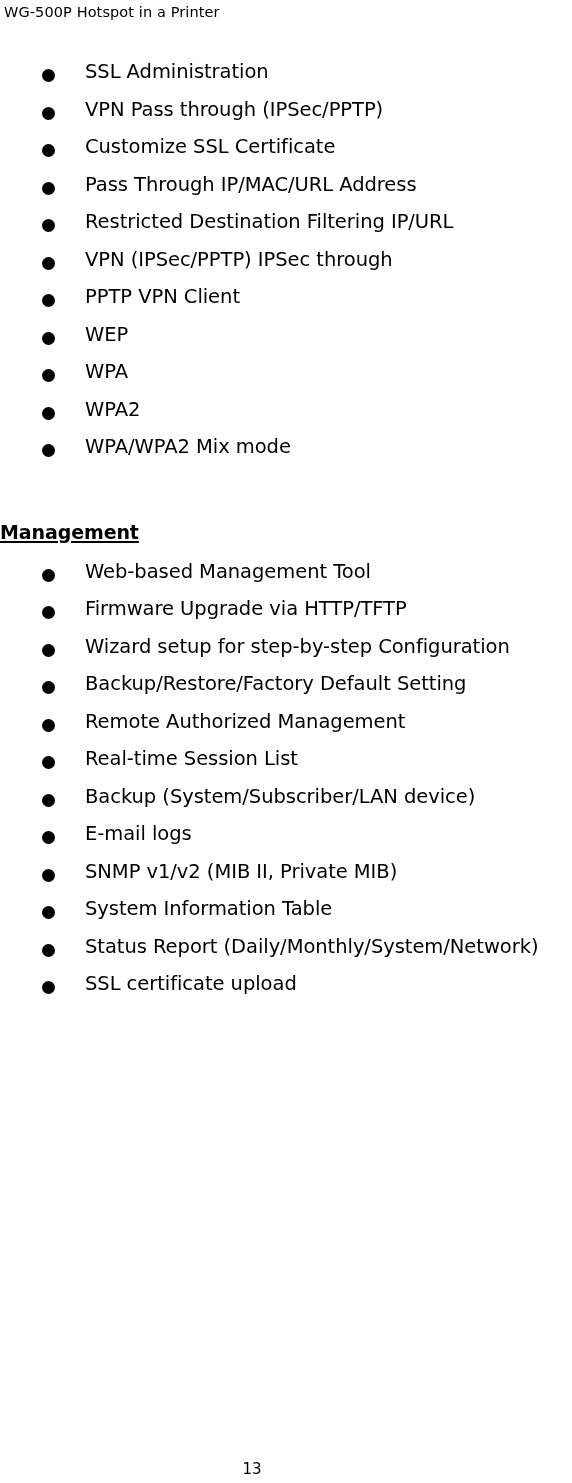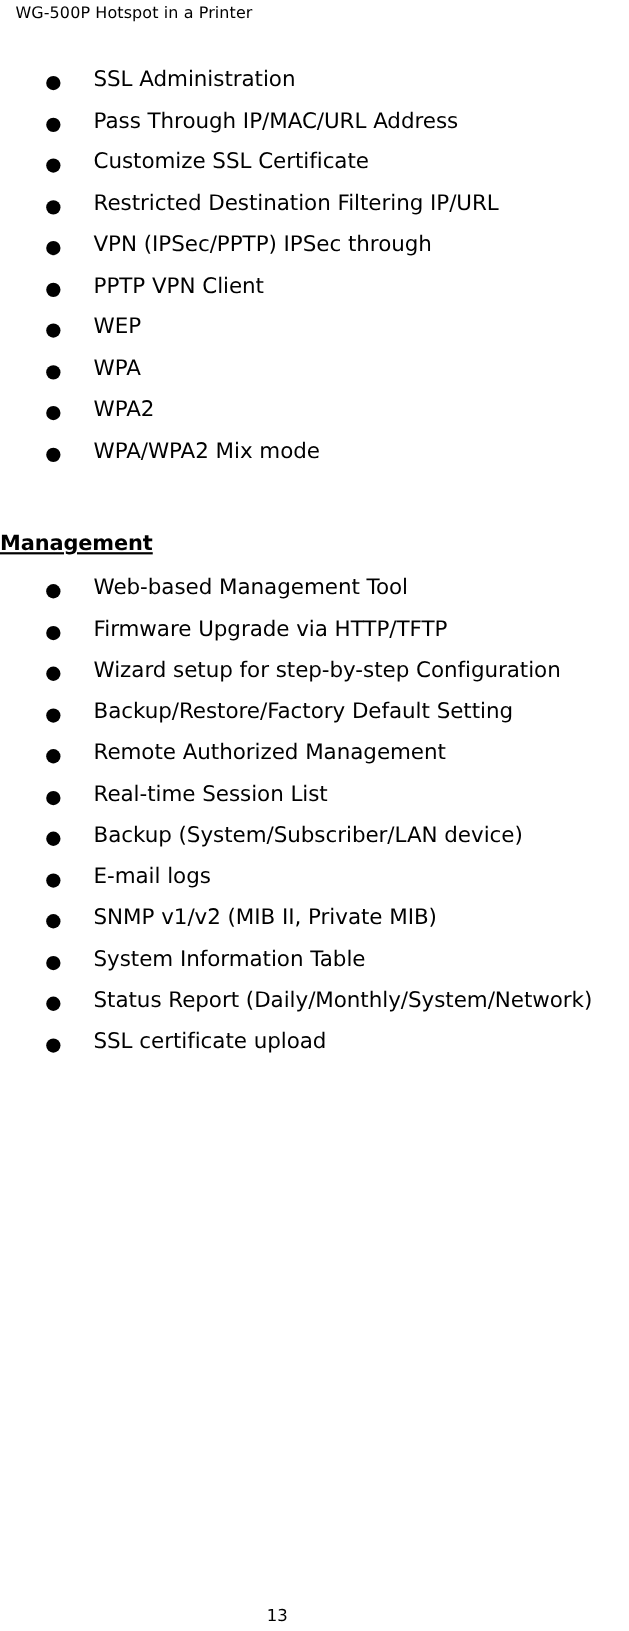--- a/index.html
+++ b/index.html
@@ -15,21 +15,21 @@
     color: #000000;
     -webkit-font-smoothing: antialiased;
     overflow: hidden;
   }
   .page {
     position: absolute;
     inset: 0;
   }
   .running-header {
     position: absolute;
-    left: 14px;
+    left: 4px;
     top: 2px;
     font-size: 14.5px;
     line-height: 20px;
     letter-spacing: 0.1px;
     white-space: nowrap;
   }
   .content {
     position: absolute;
     left: 0px;
     top: 58px;
@@ -100,25 +100,29 @@
   <div class="content">
 
     <div class="section">
       <ul class="feature-list">
         <li class="feature-item">
           <span class="bullet"></span>
           <span class="label">SSL Administration</span>
         </li>
         <li class="feature-item">
           <span class="bullet"></span>
+          <span class="label">VPN Pass through (IPSec/PPTP)</span>
+        </li>
+        <li class="feature-item">
+          <span class="bullet"></span>
+          <span class="label">Customize SSL Certificate</span>
+        </li>
+        <li class="feature-item">
+          <span class="bullet"></span>
           <span class="label">Pass Through IP/MAC/URL Address</span>
-        </li>
-        <li class="feature-item">
-          <span class="bullet"></span>
-          <span class="label">Customize SSL Certificate</span>
         </li>
         <li class="feature-item">
           <span class="bullet"></span>
           <span class="label">Restricted Destination Filtering IP/URL</span>
         </li>
         <li class="feature-item">
           <span class="bullet"></span>
           <span class="label">VPN (IPSec/PPTP) IPSec through</span>
         </li>
         <li class="feature-item">

